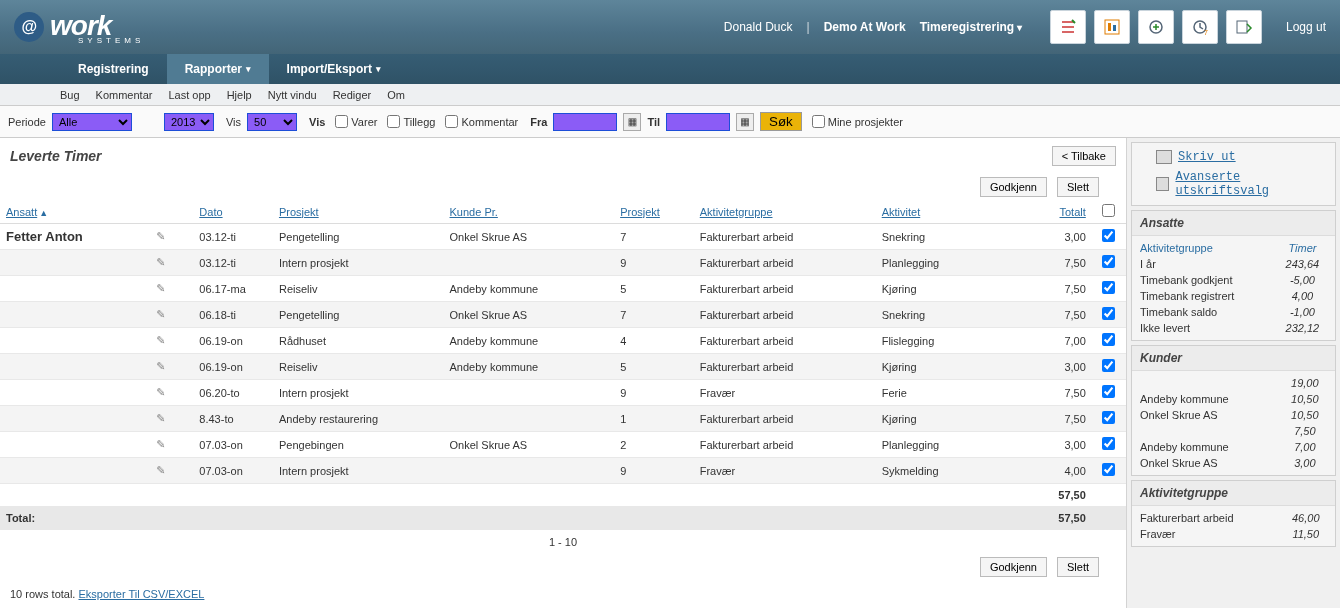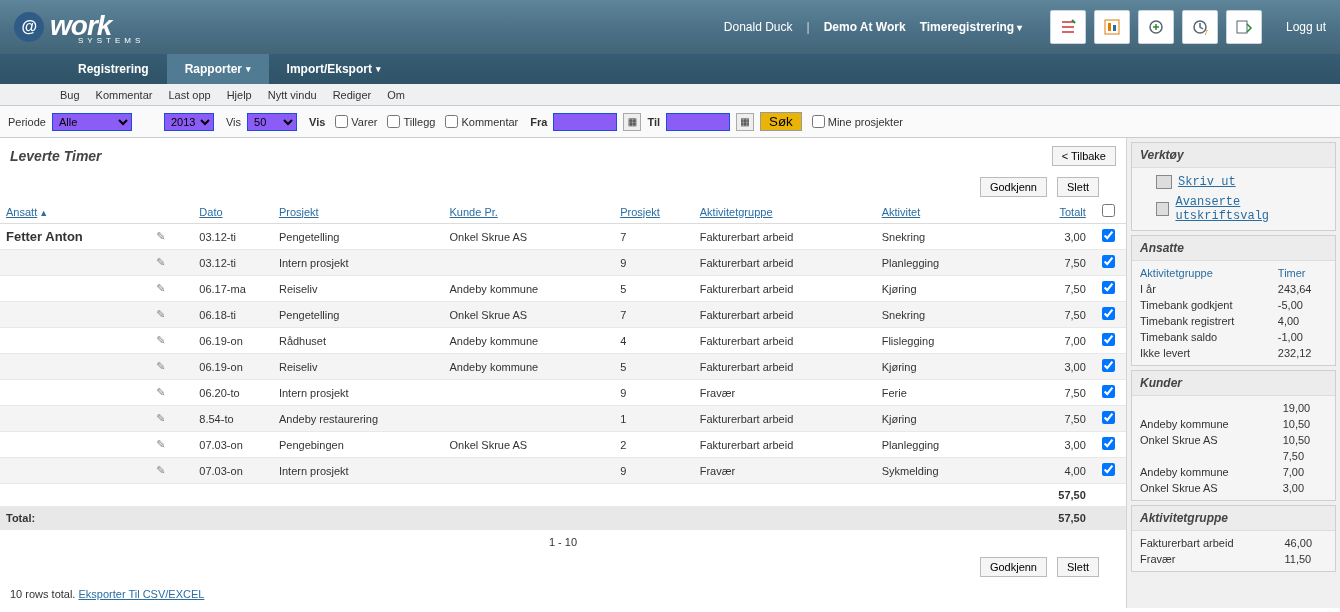--- a/index.html
+++ b/index.html
@@ -74,21 +74,21 @@
   .paginator { text-align:center; padding:6px 10px; font-size:11px;}
 
   
   .side-sec { border:1px solid #cfcfcf; margin:4px; background:#f5f5f5;}
   .side-sec-hd { padding:5px 8px; font-weight:bold; font-style:italic; color:#444; border-bottom:1px solid #dcdcdc; background:#ececec;}
   .side-body { padding:4px 8px;}
   .side-link { display:flex; align-items:center; gap:6px; padding:3px 16px; text-decoration:underline; color:#2a6da2; cursor:pointer;font-family:Liberation Mono, monospace;}
   .print-icn { width:16px;height:14px;border:1px solid #888;background:#ddd;display:inline-block;}
   .kv-table { width:100%; font-size:11px; border-collapse:collapse;}
   .kv-table td { padding:2px 0;}
-  .kv-table td.r { text-align:left;}
+  .kv-table td.r { text-align:center;font-style:italic;}
   .kv-head { color:#2a6da2;}
   .sort-ind { font-size:9px; margin-left:2px;}
 </style>
 </head>
 <body>
 
 <div class="header">
   <div class="logo">
     <div class="logo-badge">@</div>
     <div>
@@ -296,21 +296,21 @@
             <td></td>
             <td>9</td>
             <td>Fravær</td>
             <td>Ferie</td>
             <td class="num">7,50</td>
             <td class="chkcell"><input type="checkbox" checked="" style=""></td>
           </tr>
           <tr class="row alt">
             <td></td>
             <td><span class="pencil">✎</span></td>
-            <td>8.54-to</td>
+            <td>8.43-to</td>
             <td>Andeby restaurering</td>
             <td></td>
             <td>1</td>
             <td>Fakturerbart arbeid</td>
             <td>Kjøring</td>
             <td class="num">7,50</td>
             <td class="chkcell"><input type="checkbox" checked="" style=""></td>
           </tr>
           <tr class="row">
             <td></td>
@@ -355,21 +355,20 @@
       <button class="btn-lite">Slett</button>
     </div>
     <div class="footer-row">
       <span>10 rows total.</span>
       <a>Eksporter Til CSV/EXCEL</a>
     </div>
   </div>
 
   <div class="side">
     <div class="side-sec">
-      <div class="side-sec-hd">Verktøy</div>
       <div class="side-body">
         <div class="side-link">
             <span class="print-icn"></span>
             <span>Skriv ut</span>
           </div>
         <div class="side-link">
             <span class="print-icn"></span>
             <span>Avanserte utskriftsvalg</span>
           </div>
       </div>

